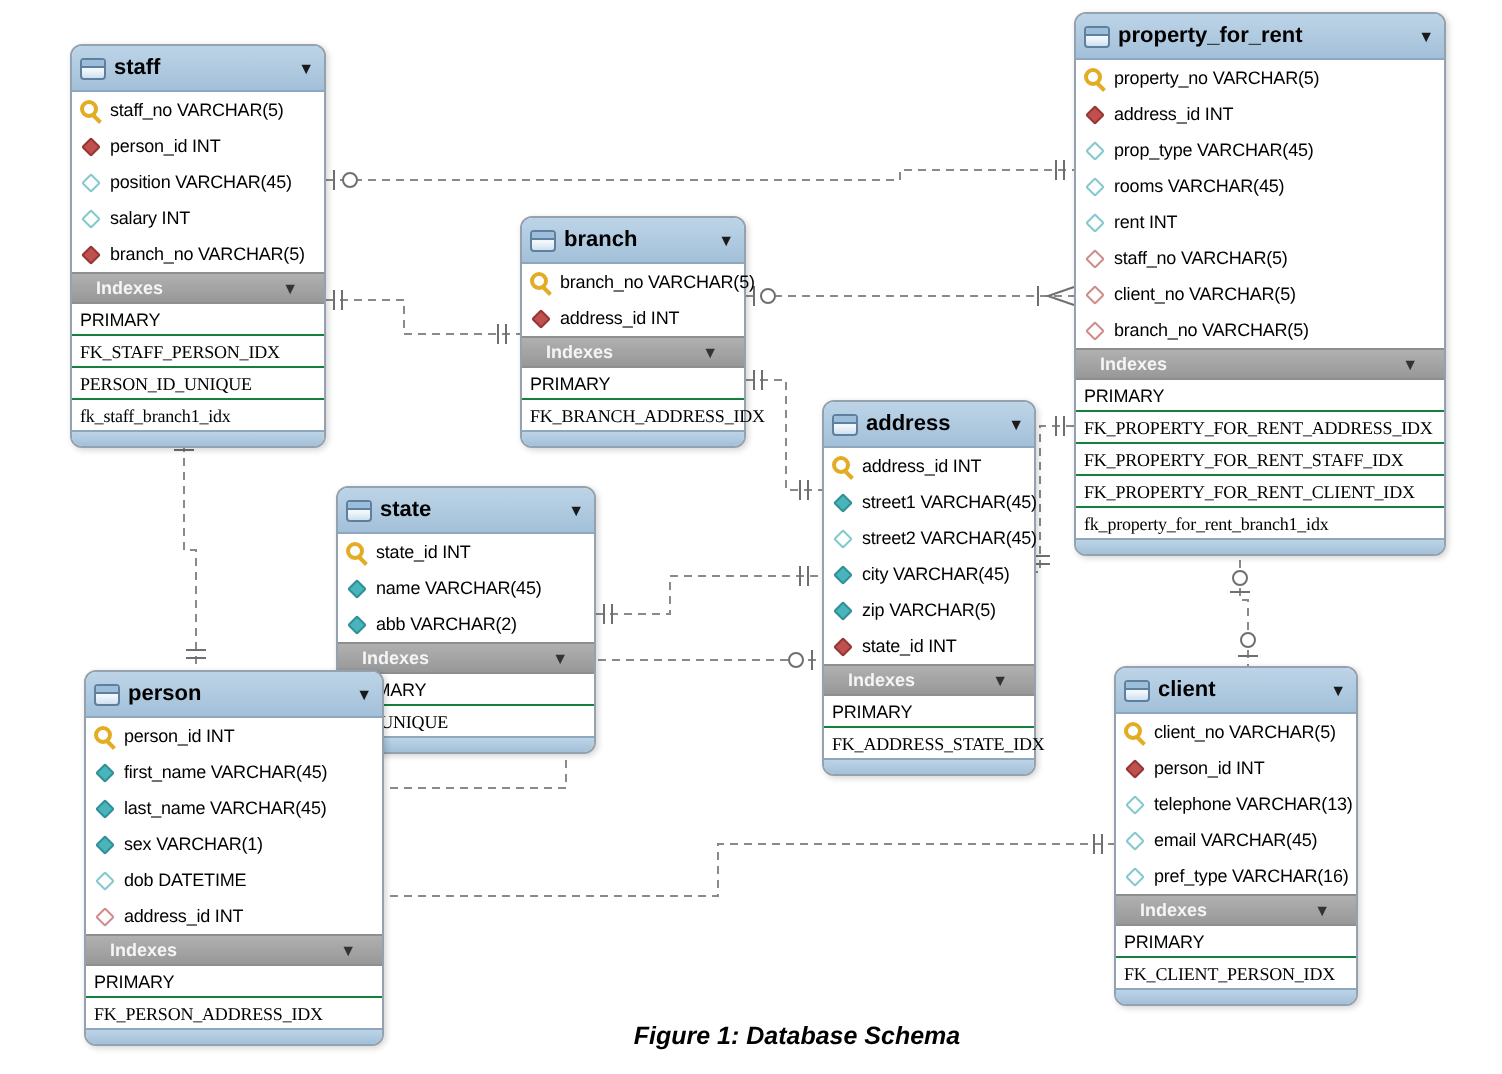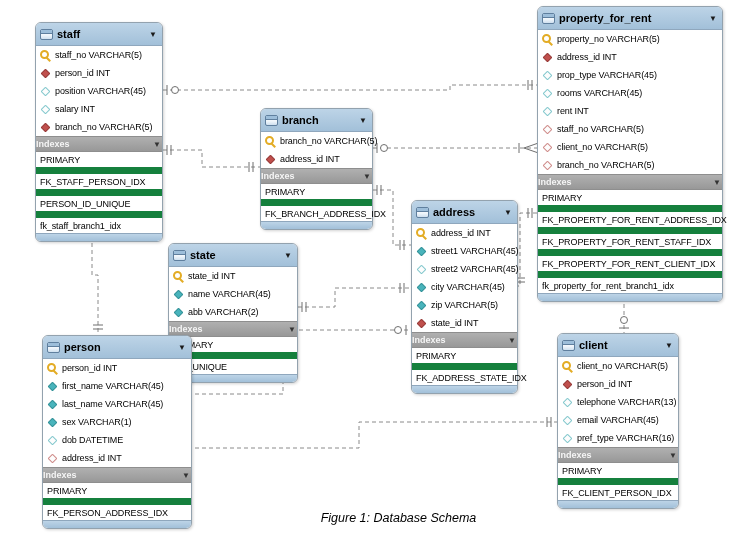--- a/index.html
+++ b/index.html
@@ -24,32 +24,32 @@
   .diamond{width:7px;height:7px;margin:0 6px 0 2px;transform:rotate(45deg);border-radius:1px;box-sizing:border-box;}
   .d-teal-f{background:#49b4bc;border:1px solid #2e8f96;}
   .d-teal-o{background:#fdfdfd;border:1px solid #83c8cd;}
   .d-red-f{background:#c0504d;border:1px solid #953634;}
   .d-red-o{background:#fdfdfd;border:1px solid #cf8b89;}
   .key{width:11px;height:11px;margin-right:4px;}
   .key::before{content:"";position:absolute;left:0;top:0;width:5px;height:5px;
        border:2px solid #e3ac25;border-radius:50%;}
   .key::after{content:"";position:absolute;left:6px;top:6px;width:6px;height:2px;
        background:#e3ac25;transform:rotate(45deg);transform-origin:0 50%;}
-  .ibar{height:14px;display:flex;align-items:center;padding:0 0;
+  .ibar{height:14px;display:flex;align-items:center;padding:0 12px;
         background:linear-gradient(#b0b0b0,#989898);border-top:1px solid #8e8e8e;
         border-bottom:1px solid #8e8e8e;justify-content:center;}
   .ibar span.ilab{flex:1;font-size:9px;color:#f5f5f5;font-weight:bold;}
   .iarr{color:#333;}
   .idx-row{height:15px;display:flex;align-items:center;padding:0 4px;font-size:9px;
         color:#000;white-space:nowrap;letter-spacing:-0.1px;}
-  .idx-row + .idx-row{border-top:7px solid #15803d;}
+  .idx-row + .idx-row{border-top:1px solid #15803d;font-family:Liberation Serif, serif;}
   .cap{height:7px;background:linear-gradient(#bdd4e7,#a2c0d9);border-top:1px solid #8fa7bd;
        border-radius:0 0 5px 5px;}
   .caption{position:absolute;left:0;right:0;top:511px;text-align:center;
-       font-size:12.5px;font-weight:normal;font-style:italic;color:#000;z-index:3;padding-left:46px;}
+       font-size:12.5px;font-weight:bold;font-style:italic;color:#000;z-index:3;padding-left:46px;}
 </style>
 </head>
 <body>
 
 <div id="canvas">
 
   <svg class="rel" width="751" height="537">
     <g fill="none" stroke="#8a8a8a" stroke-width="1" stroke-dasharray="4 3">
       <path d="M163,90 H450 V85 H537"></path>
       <path d="M163,150 H202 V167 H260"></path>

